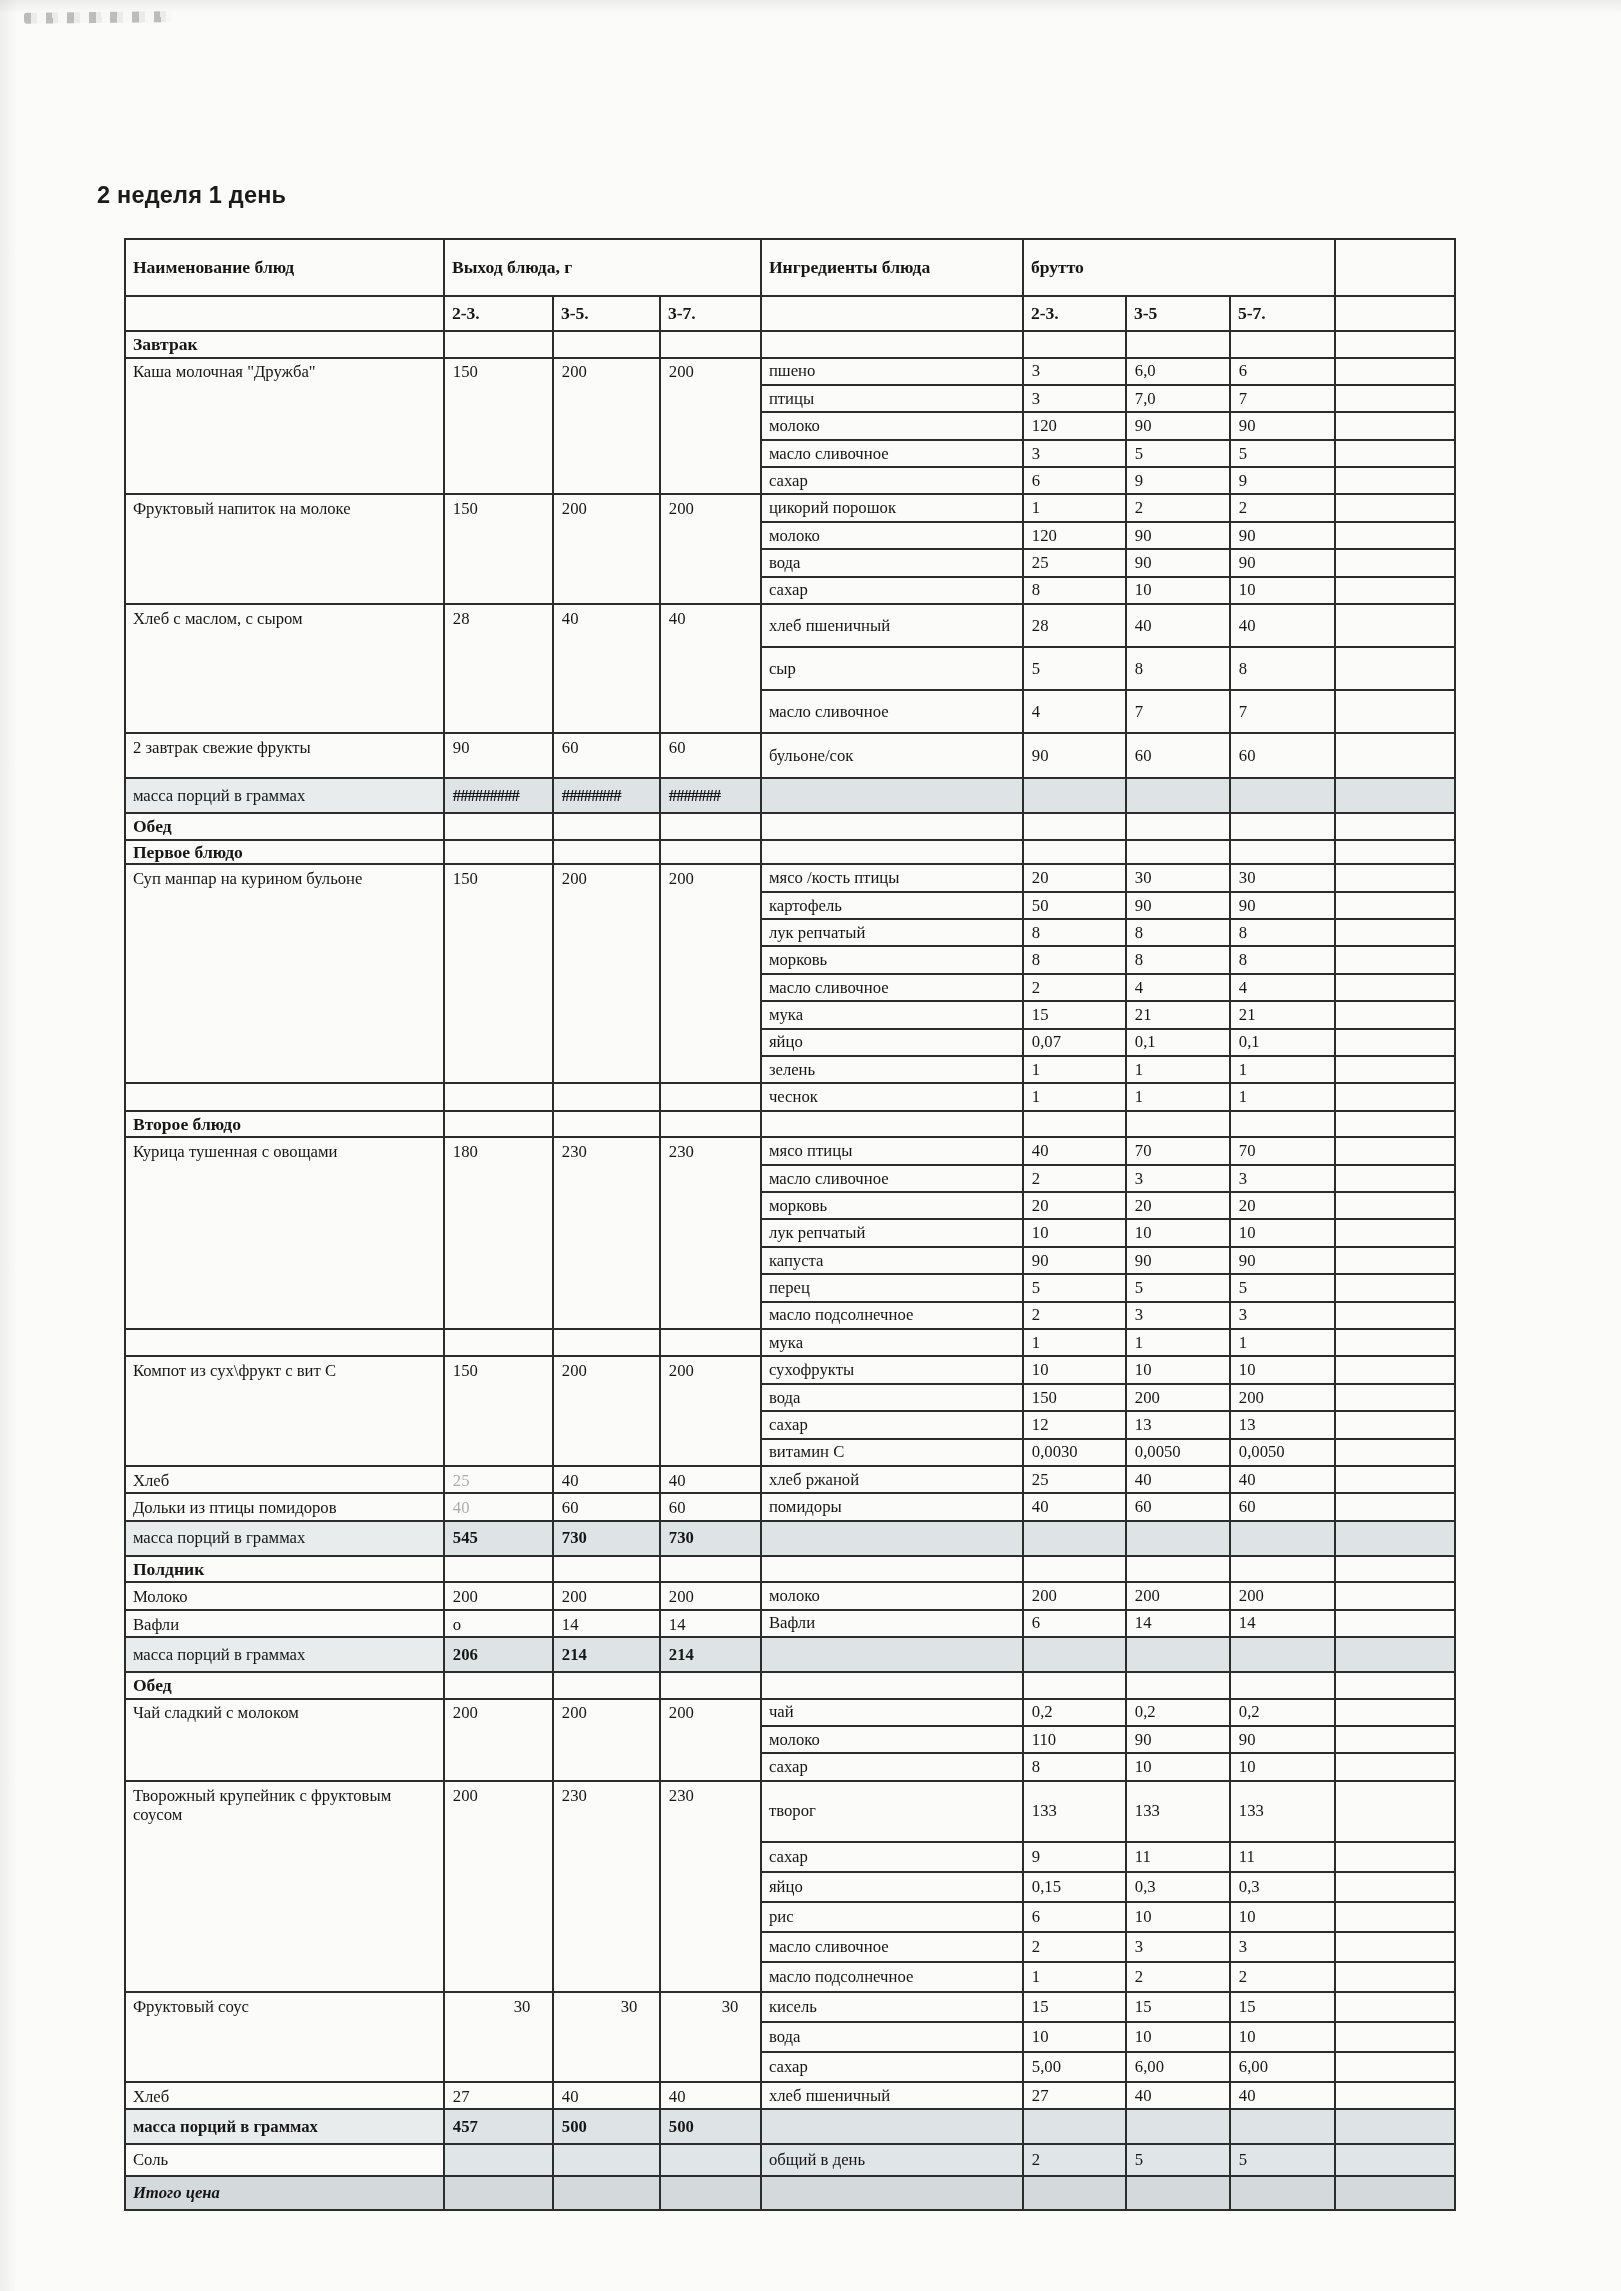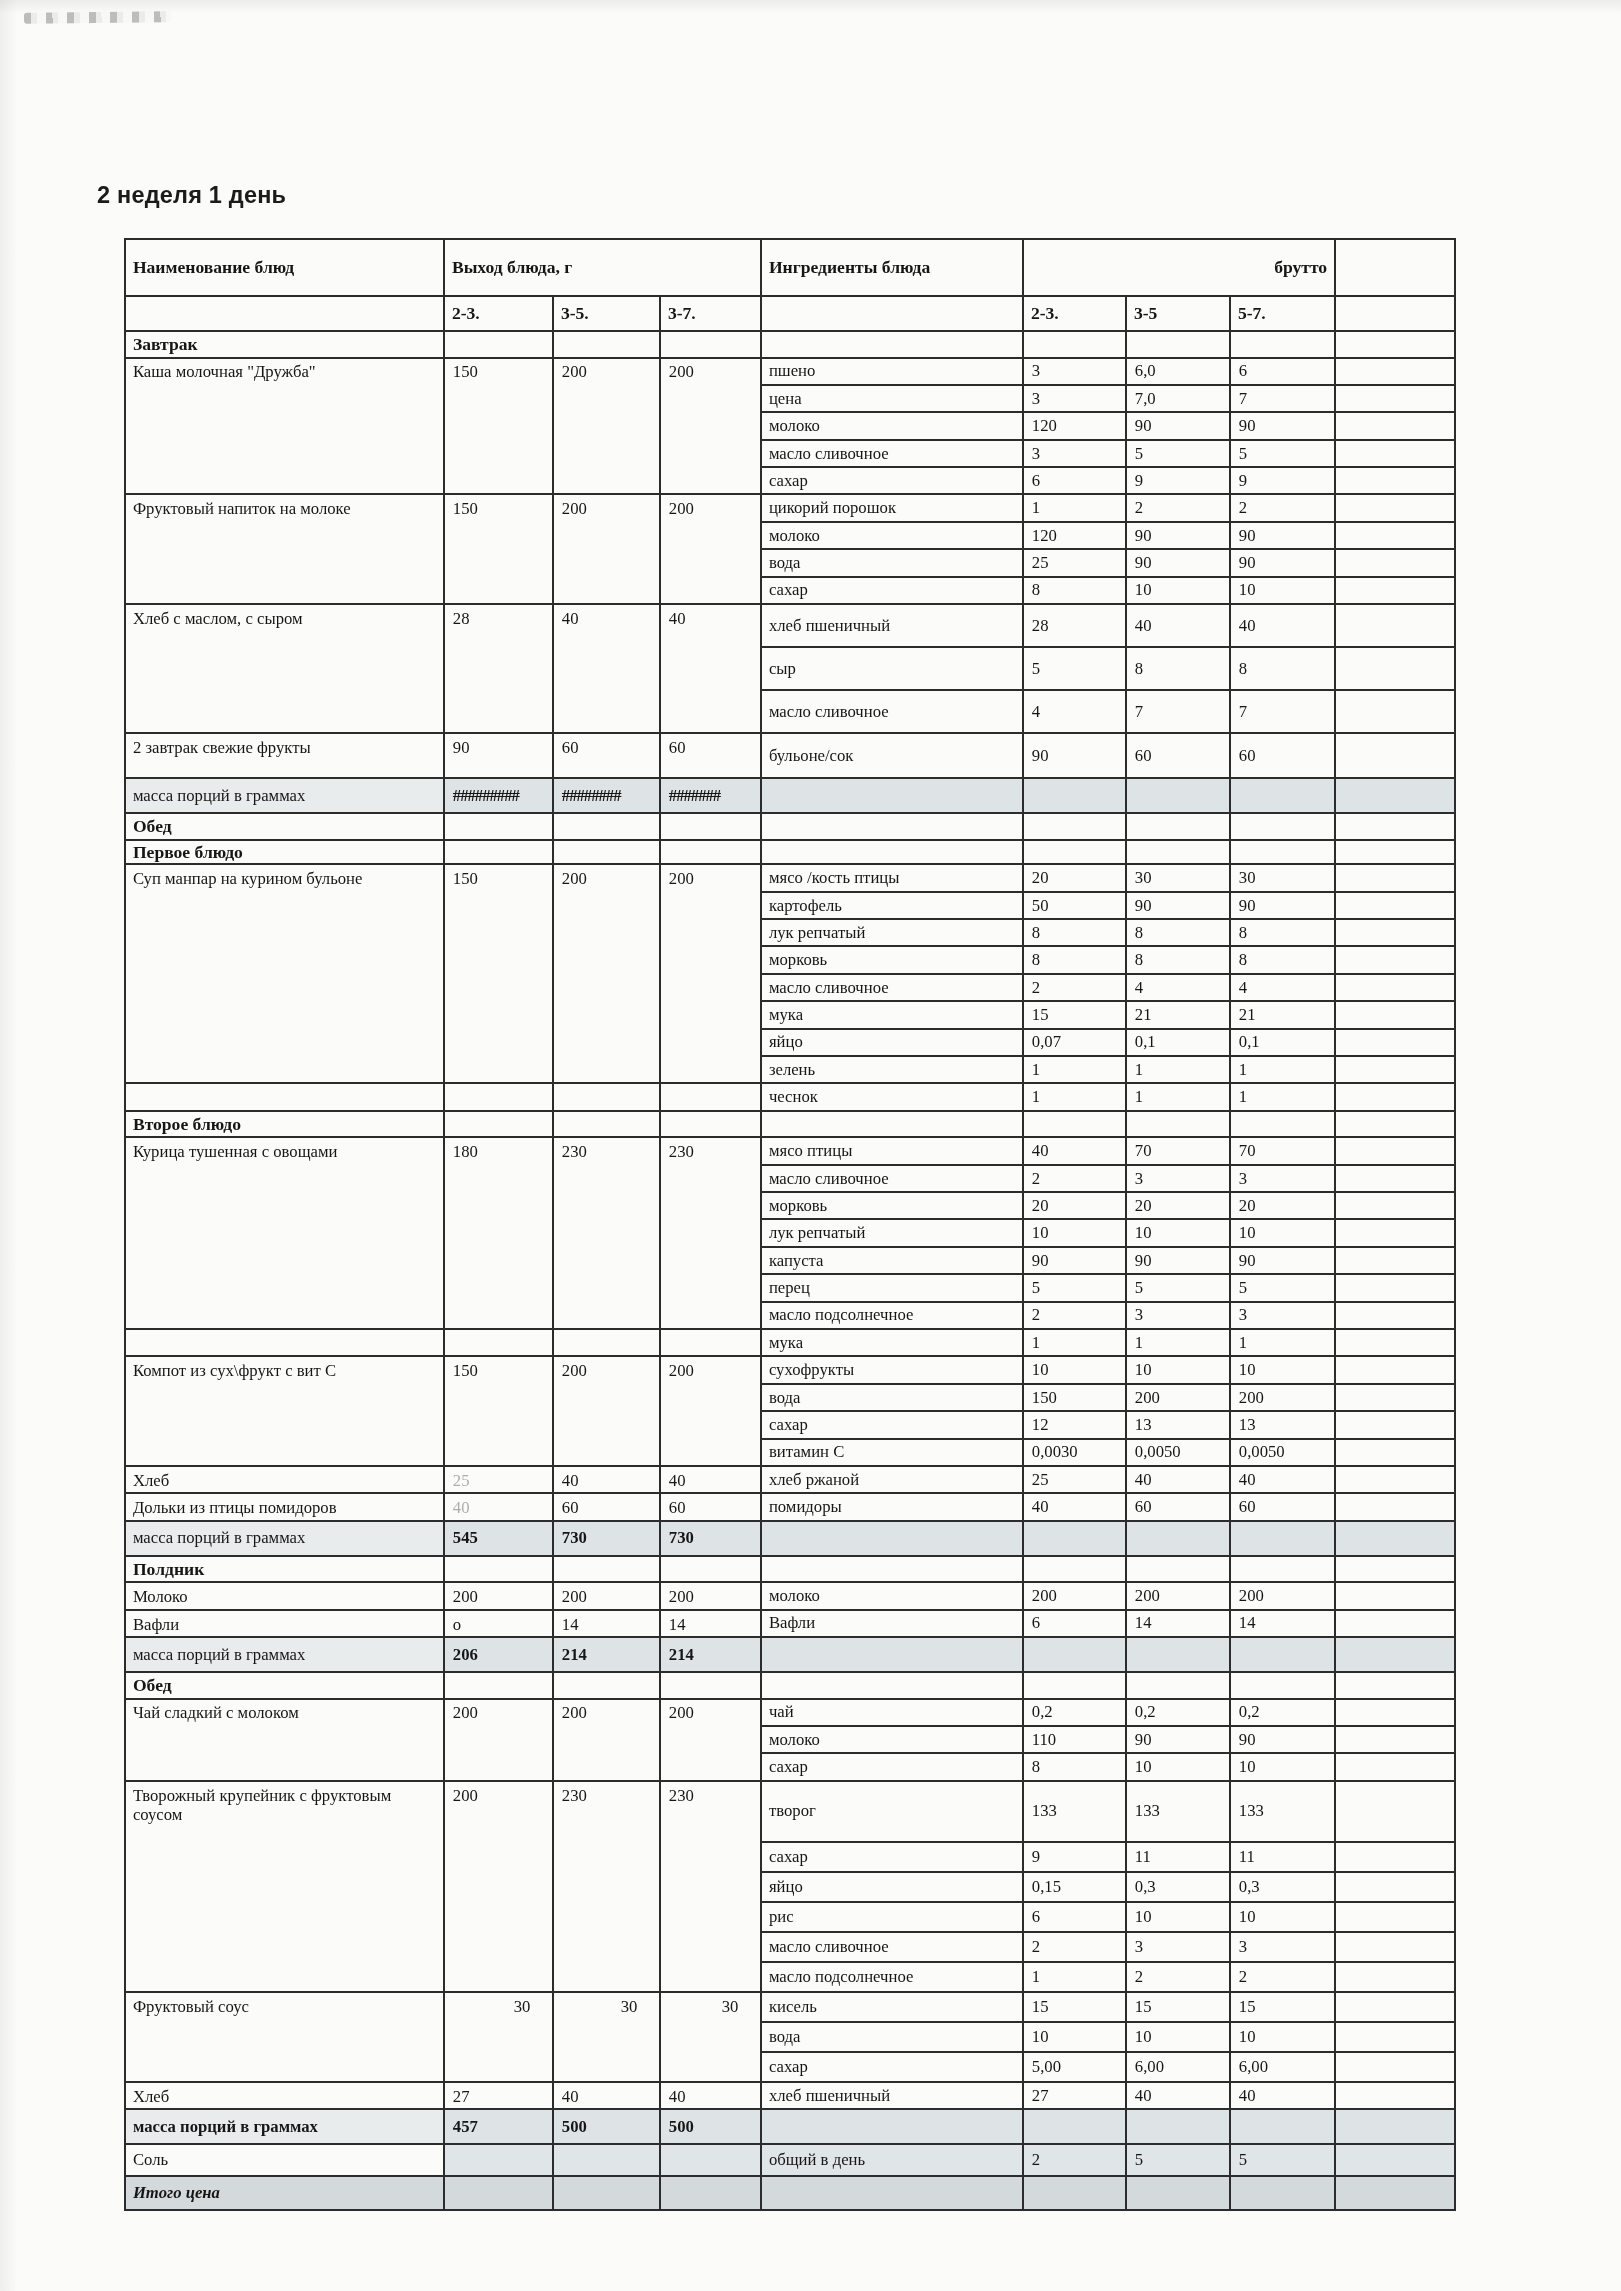--- a/index.html
+++ b/index.html
@@ -30,21 +30,21 @@
   }
   .menu th,.menu td{
     border:2px solid #2c2c2c;
     padding:1px 6.9px;
     font-size:16.7px;line-height:1.18;
     text-align:left;vertical-align:middle;
     overflow:hidden;white-space:normal;
     font-weight:normal;
   }
   .menu th{font-weight:bold;font-size:17.6px;}
-  .menu th.center{text-align:right;margin-top:36px;}
+  .menu th.center{text-align:left;margin-top:36px;}
   td.top{vertical-align:top;padding-top:3.9px;}
   td.num{padding-left:7.8px;}
   td.right{text-align:right;padding-right:21.6px;}
   td.sec-lbl{font-weight:bold;font-size:17.6px;margin-top:19px;}
   td.bold{font-weight:bold;}
   td.italic{font-style:italic;}
   td.hash{font-weight:bold;letter-spacing:-1px;}
   td.faded{color:#6d6d68;opacity:.55;}
   tr.total td{background:#dee3e5;}
   tr.total td:first-child{background:#e9eced;}
@@ -108,21 +108,21 @@
         <td class="num top" rowspan="5">150</td>
         <td class="num top" rowspan="5">200</td>
         <td class="num top" rowspan="5">200</td>
         <td>пшено</td>
         <td class="num">3</td>
         <td class="num">6,0</td>
         <td class="num">6</td>
         <td></td>
       </tr>
       <tr style="height: 27.4px;">
-        <td>цена</td>
+        <td>птицы</td>
         <td class="num">3</td>
         <td class="num">7,0</td>
         <td class="num">7</td>
         <td></td>
       </tr>
       <tr style="height: 27.4px;">
         <td>молоко</td>
         <td class="num">120</td>
         <td class="num">90</td>
         <td class="num">90</td>

